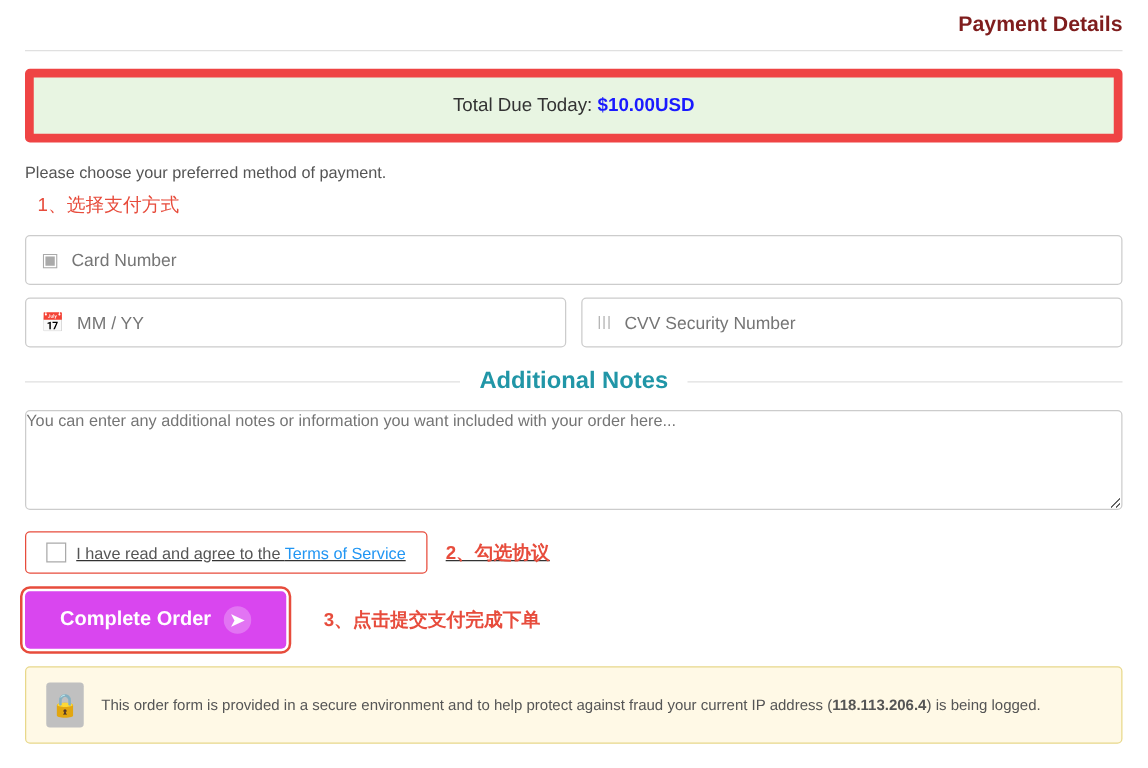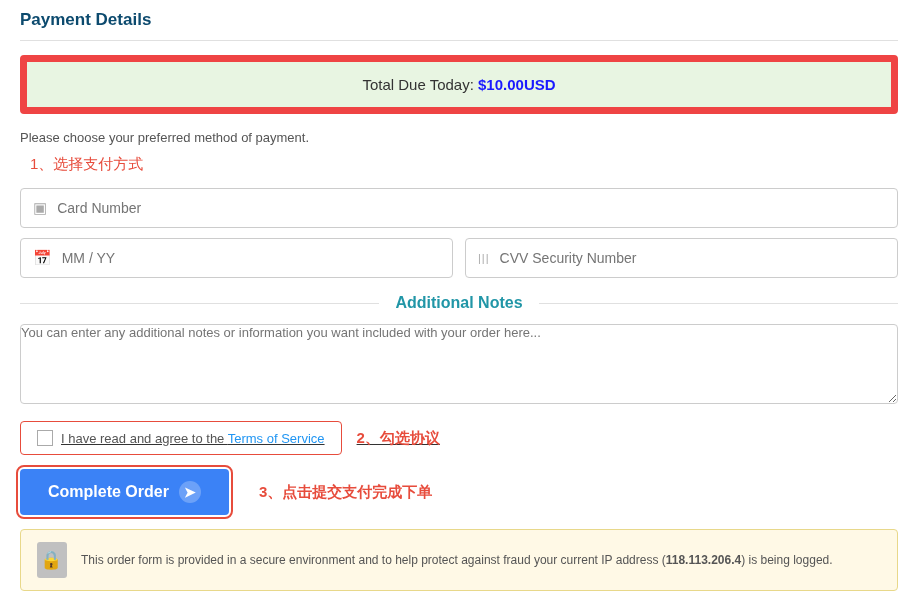--- a/index.html
+++ b/index.html
@@ -8,22 +8,22 @@
       background: #fff;
       color: #333;
       font-size: 14px;
     }
     .container {
       width: 918px;
       padding: 10px 20px 20px 20px;
       background: #fff;
     }
     .section-title {
-      text-align: left;
-      color: #0c4a6e;
+      text-align: right;
+      color: #7f1d1d;
       font-size: 17px;
       font-weight: 600;
       margin-bottom: 14px;
       border-bottom: 1px solid #e0e0e0;
       padding-bottom: 10px;
     }
     .total-bar {
       background: #e8f5e2;
       border: 7px solid #ef4444;
       border-radius: 4px;
@@ -131,21 +131,21 @@
     }
     .divider-label::before,
     .divider-label::after {
       content: '';
       flex: 1;
       height: 1px;
       background: #e0e0e0;
     }
     .divider-label span {
       color: #2196a7;
-      font-size: 16px;
+      font-size: 19px;
       font-weight: 600;
       padding: 0 16px;
     }
     .notes-textarea {
       width: 100%;
       border: 1px solid #ccc;
       border-radius: 4px;
       font-size: 13px;
       color: #aaa;
       resize: vertical;
@@ -185,21 +185,21 @@
       color: #2196F3;
       text-decoration: none;
     }
     .complete-row {
       display: flex;
       align-items: center;
       gap: 20px;
       margin-bottom: 14px;
     }
     .complete-btn {
-      background: #3b82f6;
+      background: #d946ef;
       color: #fff;
       border: none;
       border-radius: 4px;
       padding: 12px 28px;
       font-size: 16px;
       font-weight: bold;
       cursor: pointer;
       display: flex;
       align-items: center;
       gap: 10px;

